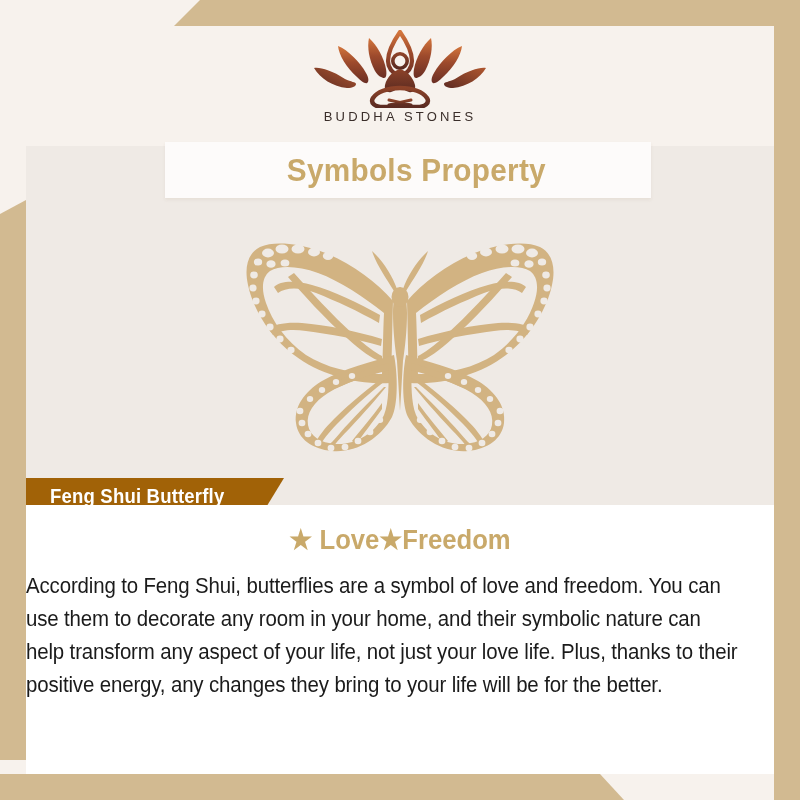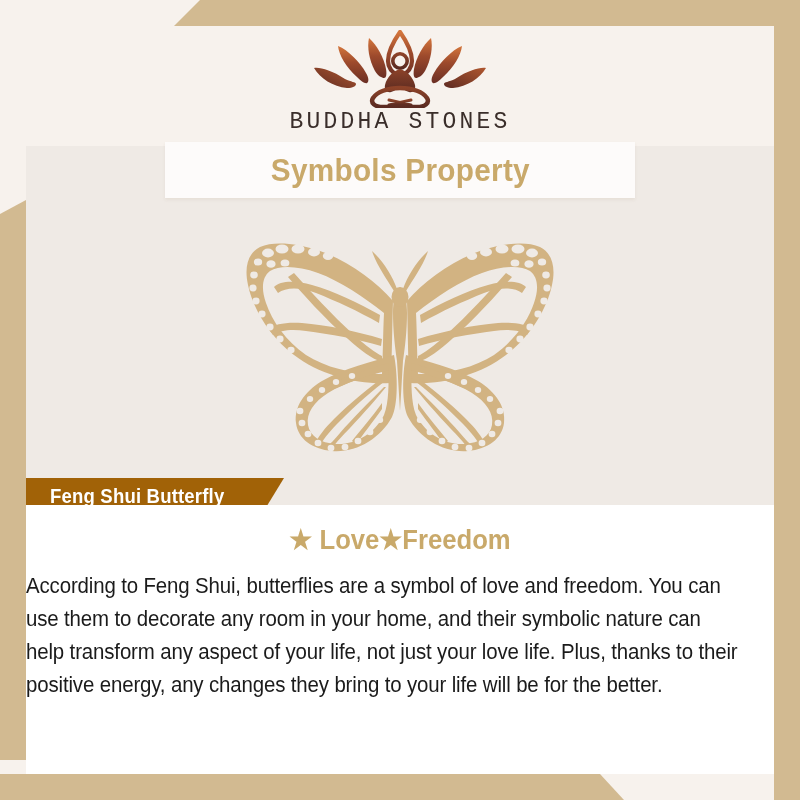--- a/index.html
+++ b/index.html
@@ -69,37 +69,38 @@
     align-items: center;
     justify-content: flex-start;
   }
   .logo-mark {
     margin-top: 4px;
     width: 178px;
     height: 78px;
   }
   .logo-word {
     margin-top: 1px;
-    font-family: Liberation Mono, monospace;
-    font-size: 23px;
+    font-family: Liberation Sans, sans-serif;
+    font-size: 13px;
     letter-spacing: 3.2px;
     color: #3a2e2a;
     font-weight: 400;
   }
 
   
   .title-band {
     position: absolute;
     left: 139px; top: 116px;
     width: 470px; height: 56px;
     background: #fdfbfa;
     display: flex;
     align-items: center;
     justify-content: center;
     box-shadow: 0 2px 3px rgba(200,185,170,0.22);
+    padding-left: 16px;
   }
   .title-text {
     font-family: "Liberation Sans Narrow", "Liberation Sans", sans-serif;
     font-weight: bold;
     font-size: 32px;
     color: #c9a96a;
     letter-spacing: 0.3px;
     transform: scaleX(0.93);
   }
 

